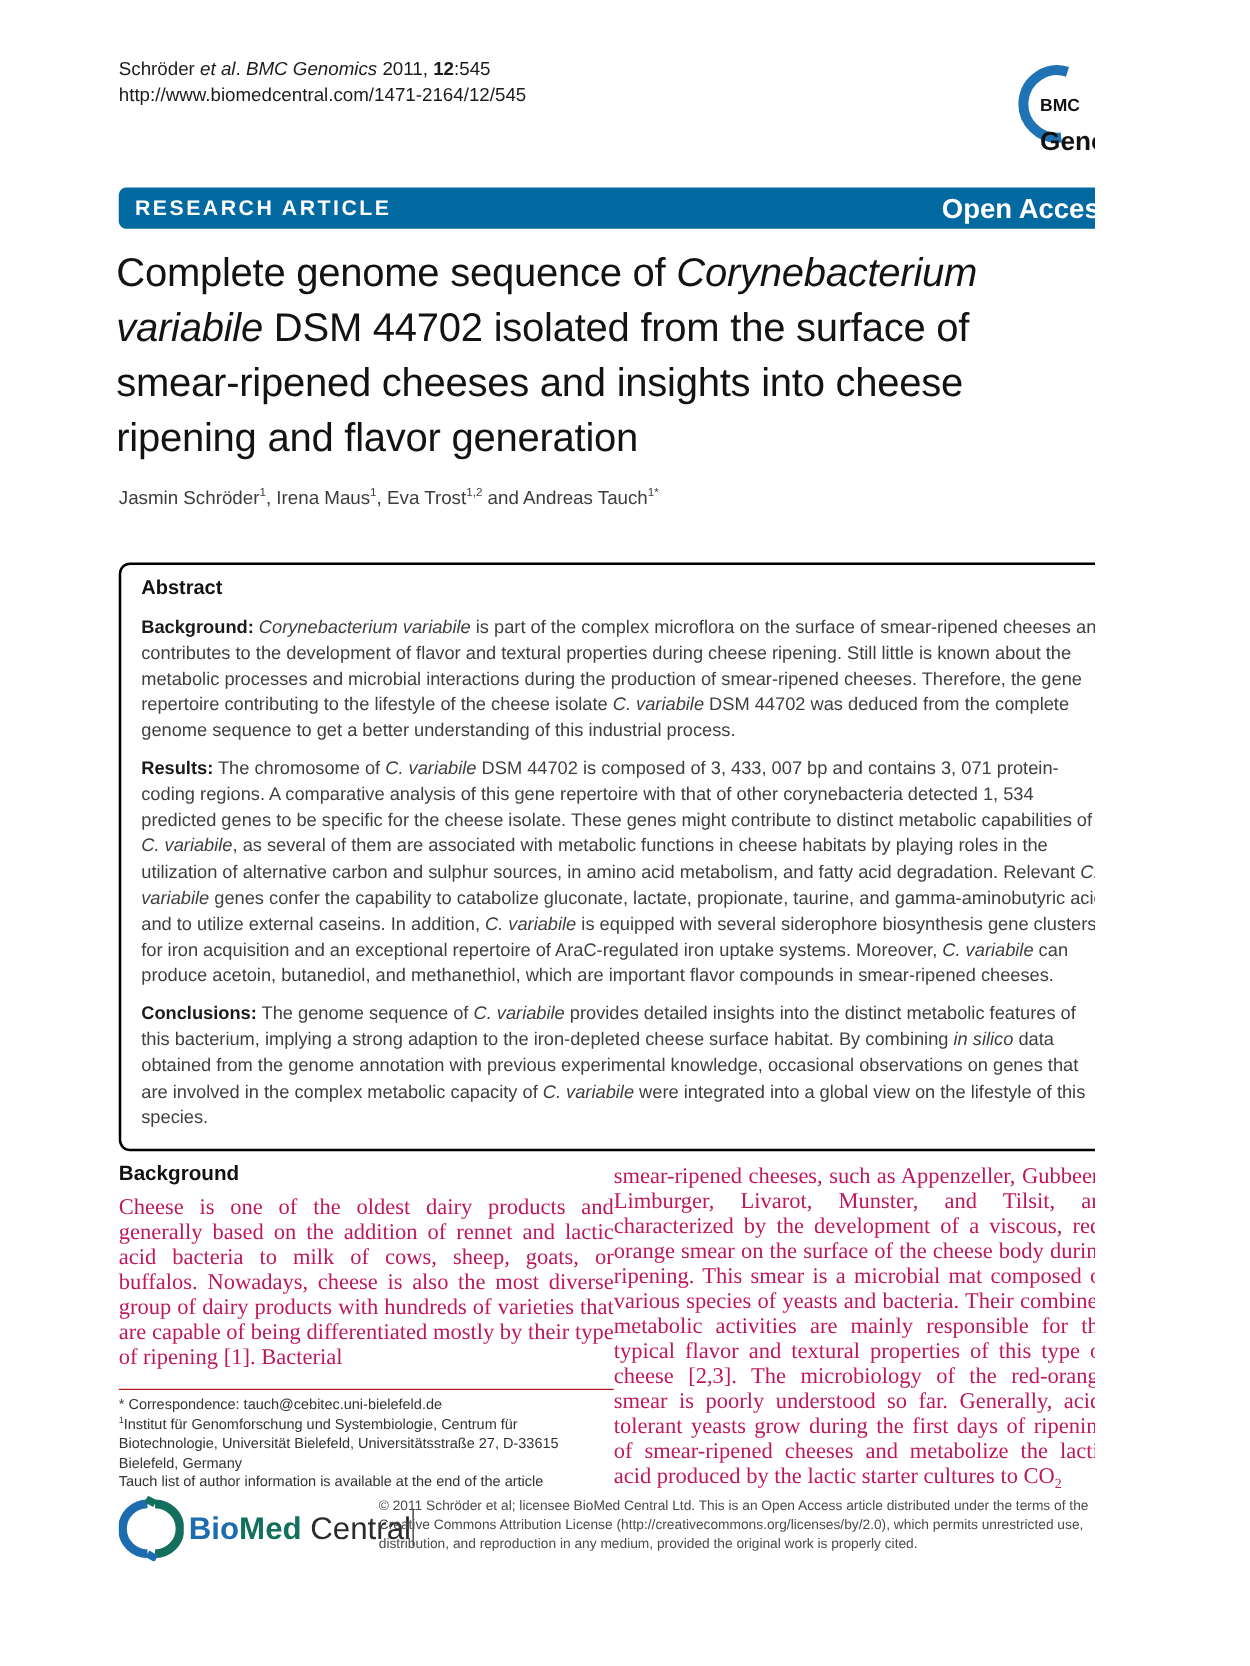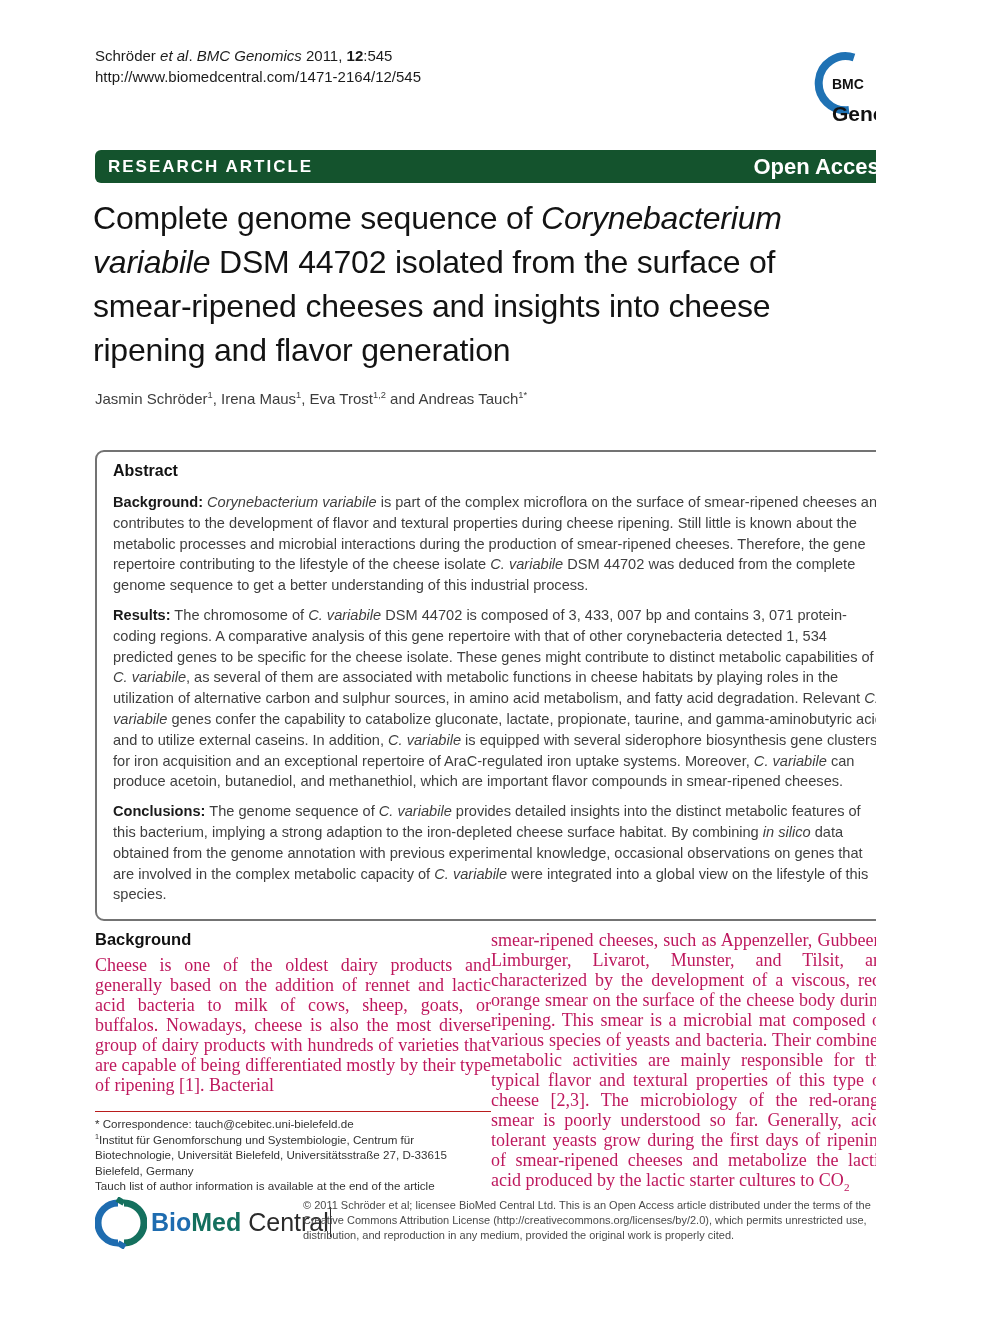--- a/index.html
+++ b/index.html
@@ -8,36 +8,36 @@
 
   
   .cite{position:absolute;left:95px;top:47px;font-size:15px;color:#1c1c1c;}
   .url{position:absolute;left:95px;top:68px;font-size:15px;color:#1c1c1c;}
   .journal-logo{position:absolute;left:806px;top:50px;width:150px;height:80px;}
   .journal-logo svg{position:absolute;left:0;top:0;}
   .jl-bmc{position:absolute;left:26px;top:26px;font-size:14px;font-weight:bold;color:#111;}
   .jl-gen{position:absolute;left:26px;top:52px;font-size:21px;font-weight:bold;color:#111;}
 
   
-  .banner{position:absolute;left:95px;top:150px;width:810px;height:33px;background:#14532d;
+  .banner{position:absolute;left:95px;top:150px;width:810px;height:33px;background:#0369a1;
           border-radius:6px;display:flex;align-items:center;justify-content:space-between;
           padding:0 13px;box-sizing:border-box;}
   .banner .lft{color:#fff;font-weight:bold;font-size:17px;letter-spacing:2px;}
   .banner .rgt{color:#fff;font-weight:bold;font-size:22px;}
 
   
   .title{position:absolute;left:93px;top:196px;width:820px;font-size:32px;line-height:44px;
          font-weight:normal;color:#131313;margin:0;letter-spacing:-0.2px;}
   .authors{position:absolute;left:95px;top:390px;width:810px;font-size:15px;color:#3d3d3d;}
   sup{font-size:62%;vertical-align:super;line-height:0;}
   sub{font-size:62%;vertical-align:sub;line-height:0;}
 
   
   .abstract{position:absolute;left:95px;top:450px;width:810px;box-sizing:border-box;
-            border:2px solid #737373;border-radius:9px;padding:10px 16px 14px 16px;}
+            border:2px solid #000000;border-radius:9px;padding:10px 16px 14px 16px;}
   .abstract h2{font-size:16px;margin:0 0 12px 0;color:#111;}
   .abstract p{font-size:14.6px;line-height:20.8px;color:#3f3f3f;margin:0 0 9px 0;text-align:left;}
   .abstract p:last-child{margin-bottom:0;}
   .abstract b{color:#1a1a1a;}
 
   
   .columns{position:absolute;left:95px;top:930px;width:810px;display:flex;}
   .col{width:396px;}
   .col h3{font-family:"Liberation Sans",sans-serif;font-size:16.5px;margin:0 0 6px 0;color:#111;}
   .serif{font-family:"Liberation Serif",serif;font-size:18px;line-height:20px;

